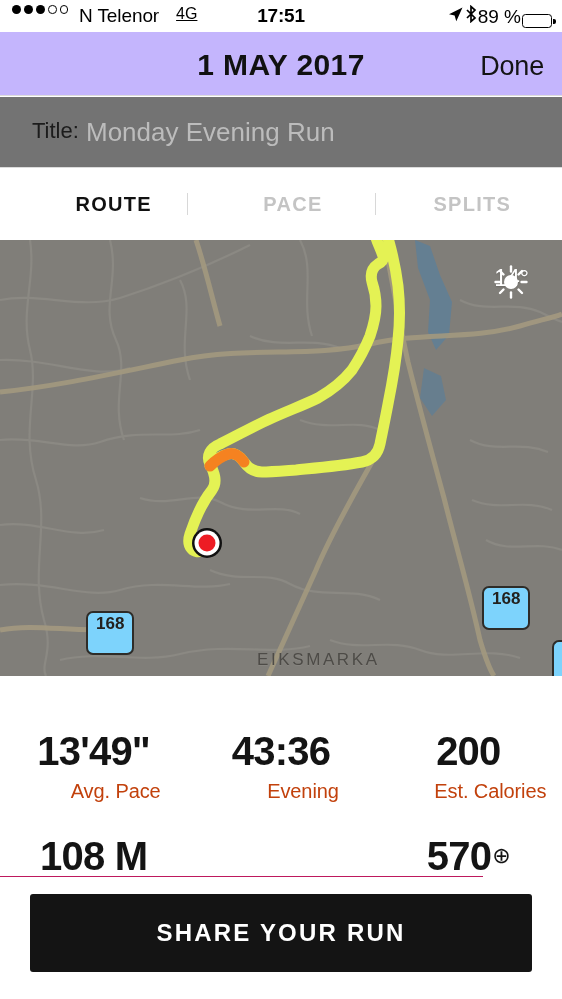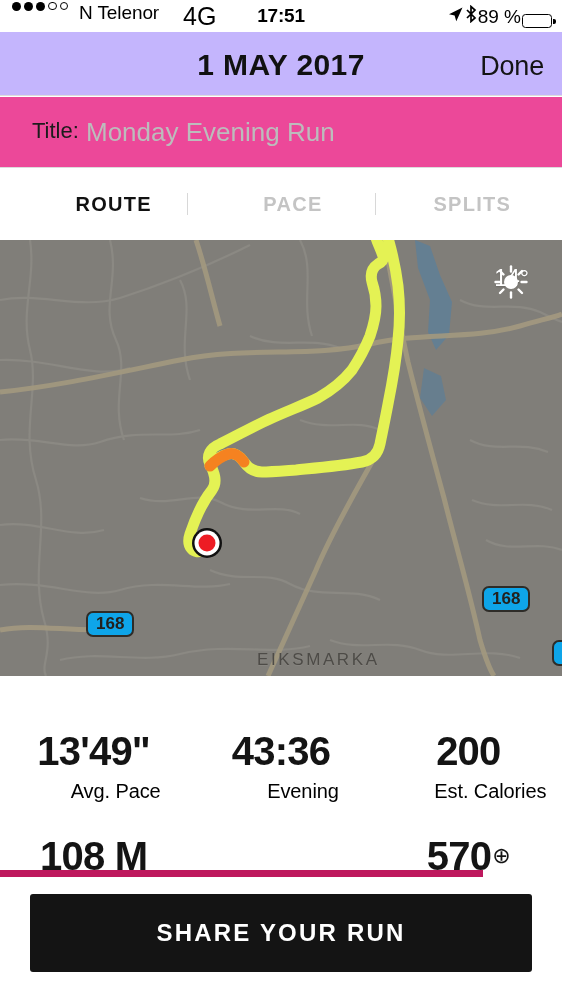--- a/index.html
+++ b/index.html
@@ -34,21 +34,21 @@
     align-items: flex-start;
     gap: 11px;
   }
   .sb-dots { display: flex; align-items: center; gap: 3px; }
   .dot {
     width: 9px; height: 9px; border-radius: 50%;
     background: #000;
   }
   .dot.empty { background: transparent; border: 1.4px solid #000; width: 6.5px; height: 6.5px; }
   .sb-carrier { font-size: 19px; letter-spacing: -0.1px; }
-  .sb-net { font-size: 25px; margin-left: 13px; }
+  .sb-net { font-size: 16px; margin-left: 6px; text-decoration: underline; }
   .sb-center {
     position: absolute;
     left: 0; right: 0;
     text-align: center;
     font-size: 19px;
     font-weight: bold;
     letter-spacing: -0.2px;
   }
   .sb-right {
     position: absolute;
@@ -105,21 +105,21 @@
     position: absolute;
     left: 0; width: 562px; height: 1px;
     background: #dcdcdc;
   }
 
   
   .title-row {
     position: absolute;
     top: 97px; left: 0;
     width: 562px; height: 71px;
-    background: #ec4899;
+    background: #737373;
   }
   .title-label {
     position: absolute;
     left: 32px; top: 21px;
     font-size: 22px;
     color: #1c1c1c;
   }
   .title-input {
     position: absolute;
     left: 86px; top: 16px;
@@ -201,25 +201,25 @@
     color: #fff;
     z-index: 6;
     text-shadow: 0 1px 2px rgba(0,0,0,.18);
   }
   .weather-temp { font-size: 23px; }
   .shield {
     position: absolute;
     z-index: 5;
     border: 2px solid #2e2c28;
     border-radius: 7px;
-    background: #0ea5e9;
+    background: #7dd3fc;
     color: #23211e;
     font-size: 17px;
     font-weight: bold;
-    padding: 2px 8px 3px;
+    padding: 2px 8px 21px;
     line-height: 17px;
   }
   .shield.s-left { left: 86px; top: 371px; }
   .shield.s-right { left: 482px; top: 346px; }
   .shield.s-edge { left: 552px; top: 400px; border-radius: 7px 0 0 7px; border-right: none; }
 
   .map-label {
     position: absolute;
     z-index: 4;
     color: #4d4b47;
@@ -244,41 +244,41 @@
   .stat-value {
     font-size: 40px;
     font-weight: bold;
     color: #141414;
     letter-spacing: -0.8px;
     line-height: 46px;
     font-stretch: condensed;
   }
   .stat-label {
     font-size: 20px;
-    color: #000000;
+    color: #c2410c;
     margin-top: 6px;
     letter-spacing: -0.1px;
     margin-left: 44px;
   }
   .stat-row.row1 { padding-top: 52px; }
   .stat-row.row2 { padding-top: 30px; }
   .stat-value .plus-icon {
     font-size: 22px;
     font-weight: normal;
     vertical-align: top;
     margin-left: 1px;
   }
 
   
   .bottom-bar {
     position: absolute;
     bottom: 0; left: 0;
     width: 483px; height: 122px;
     background: #fff;
-    border-top: 7px solid #be185d;
+    border-top: 1px solid #be185d;
     z-index: 20;
   }
   .share-button {
     position: absolute;
     left: 30px; top: 17px;
     width: 502px; height: 78px;
     background: #141414;
     border: none;
     border-radius: 3px;
     color: #fff;

